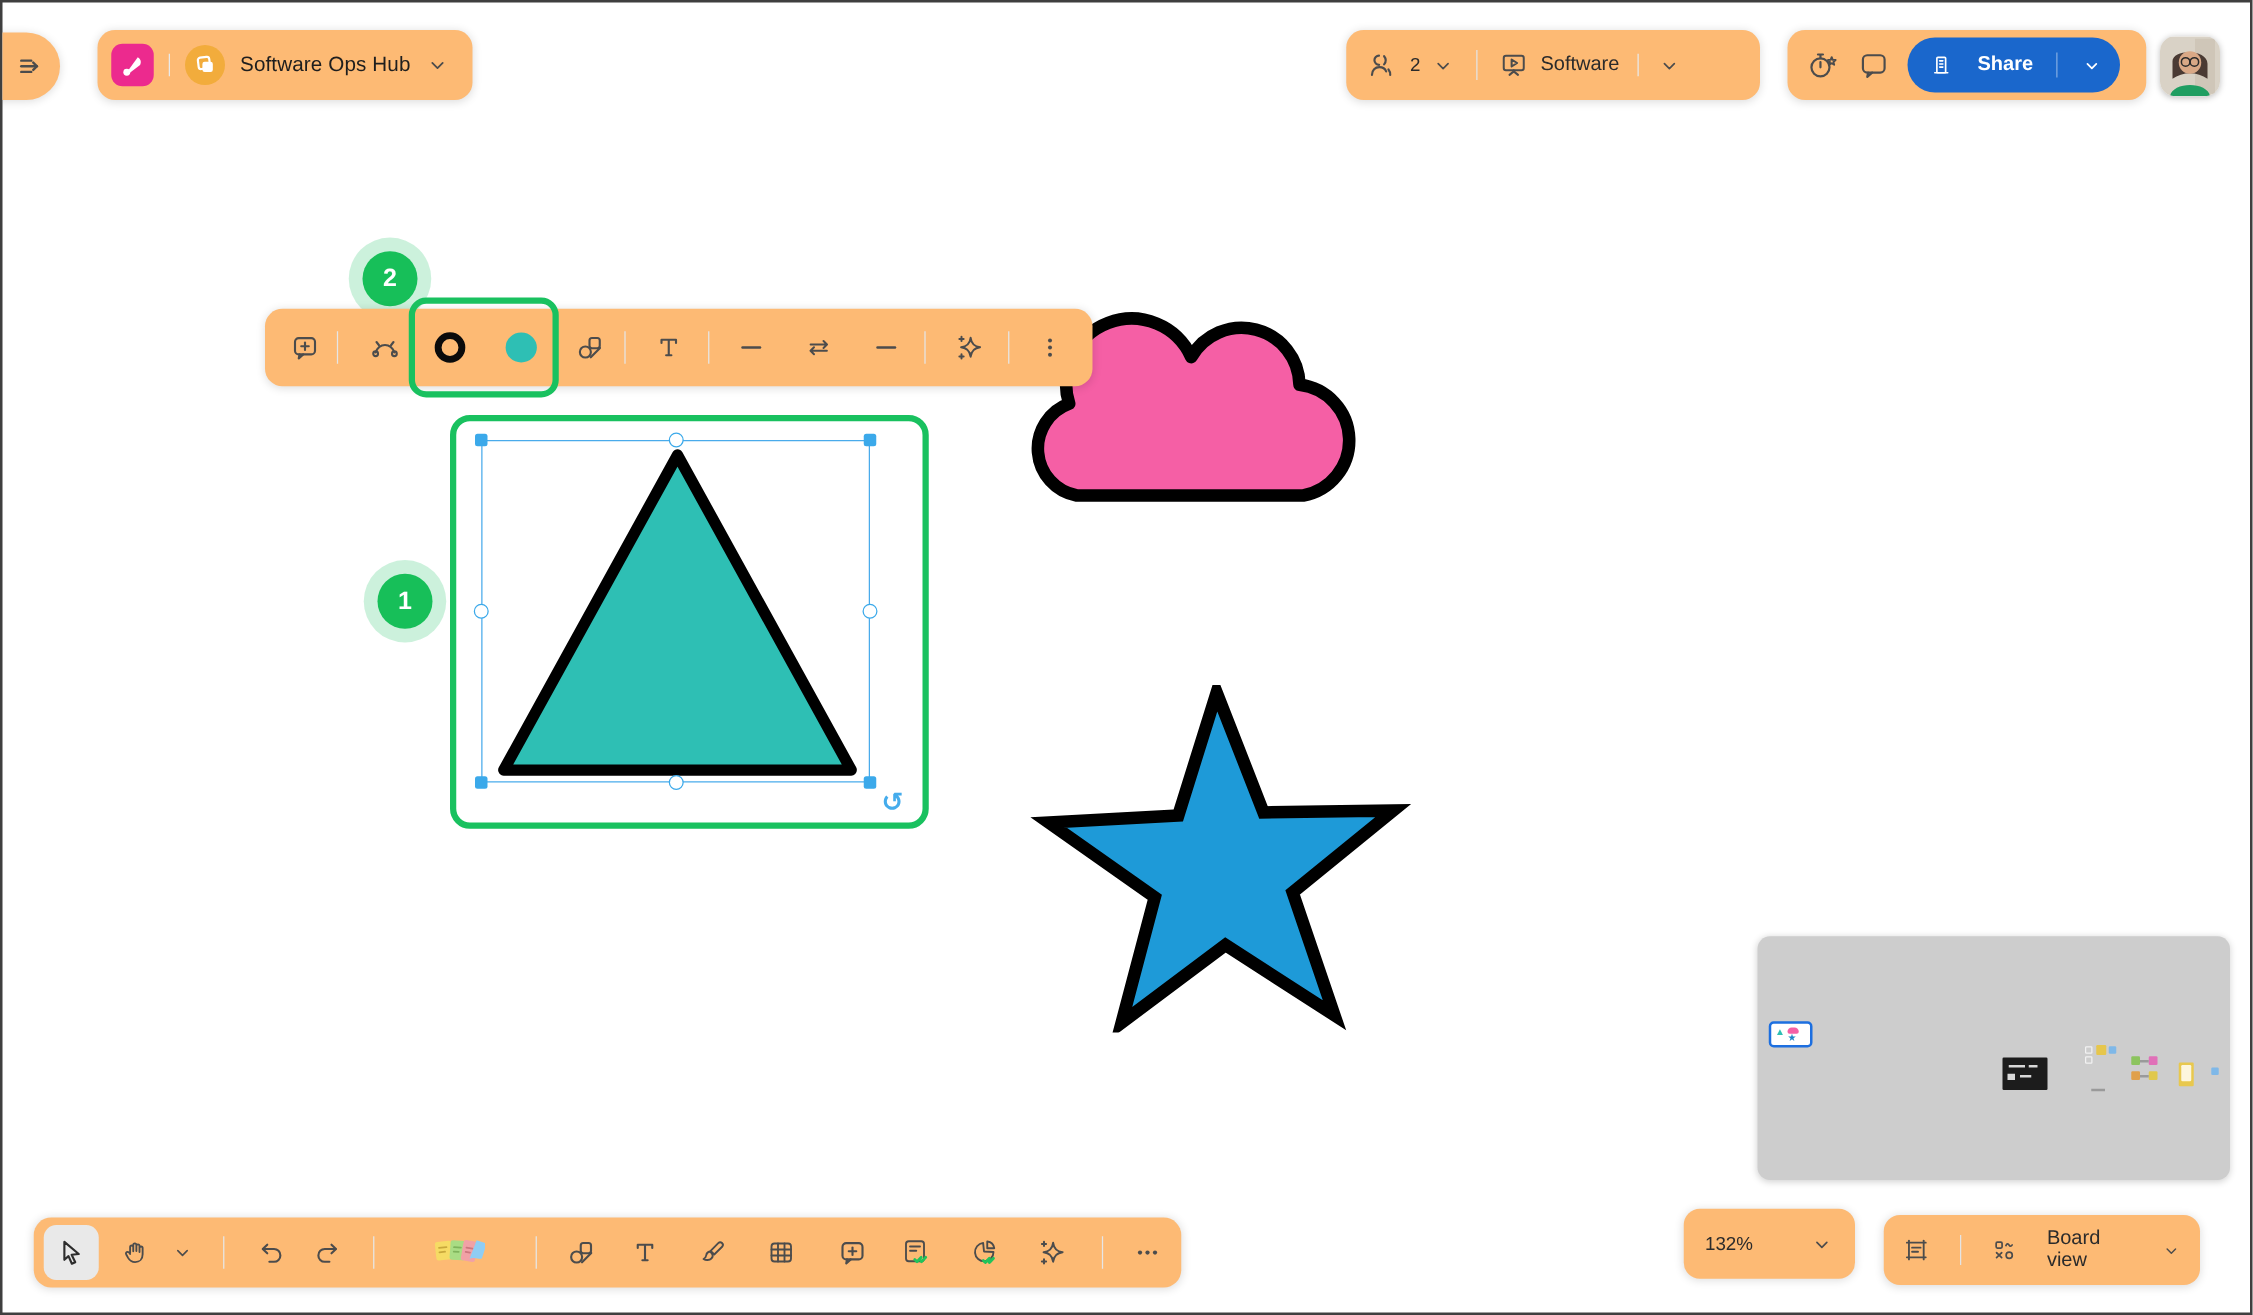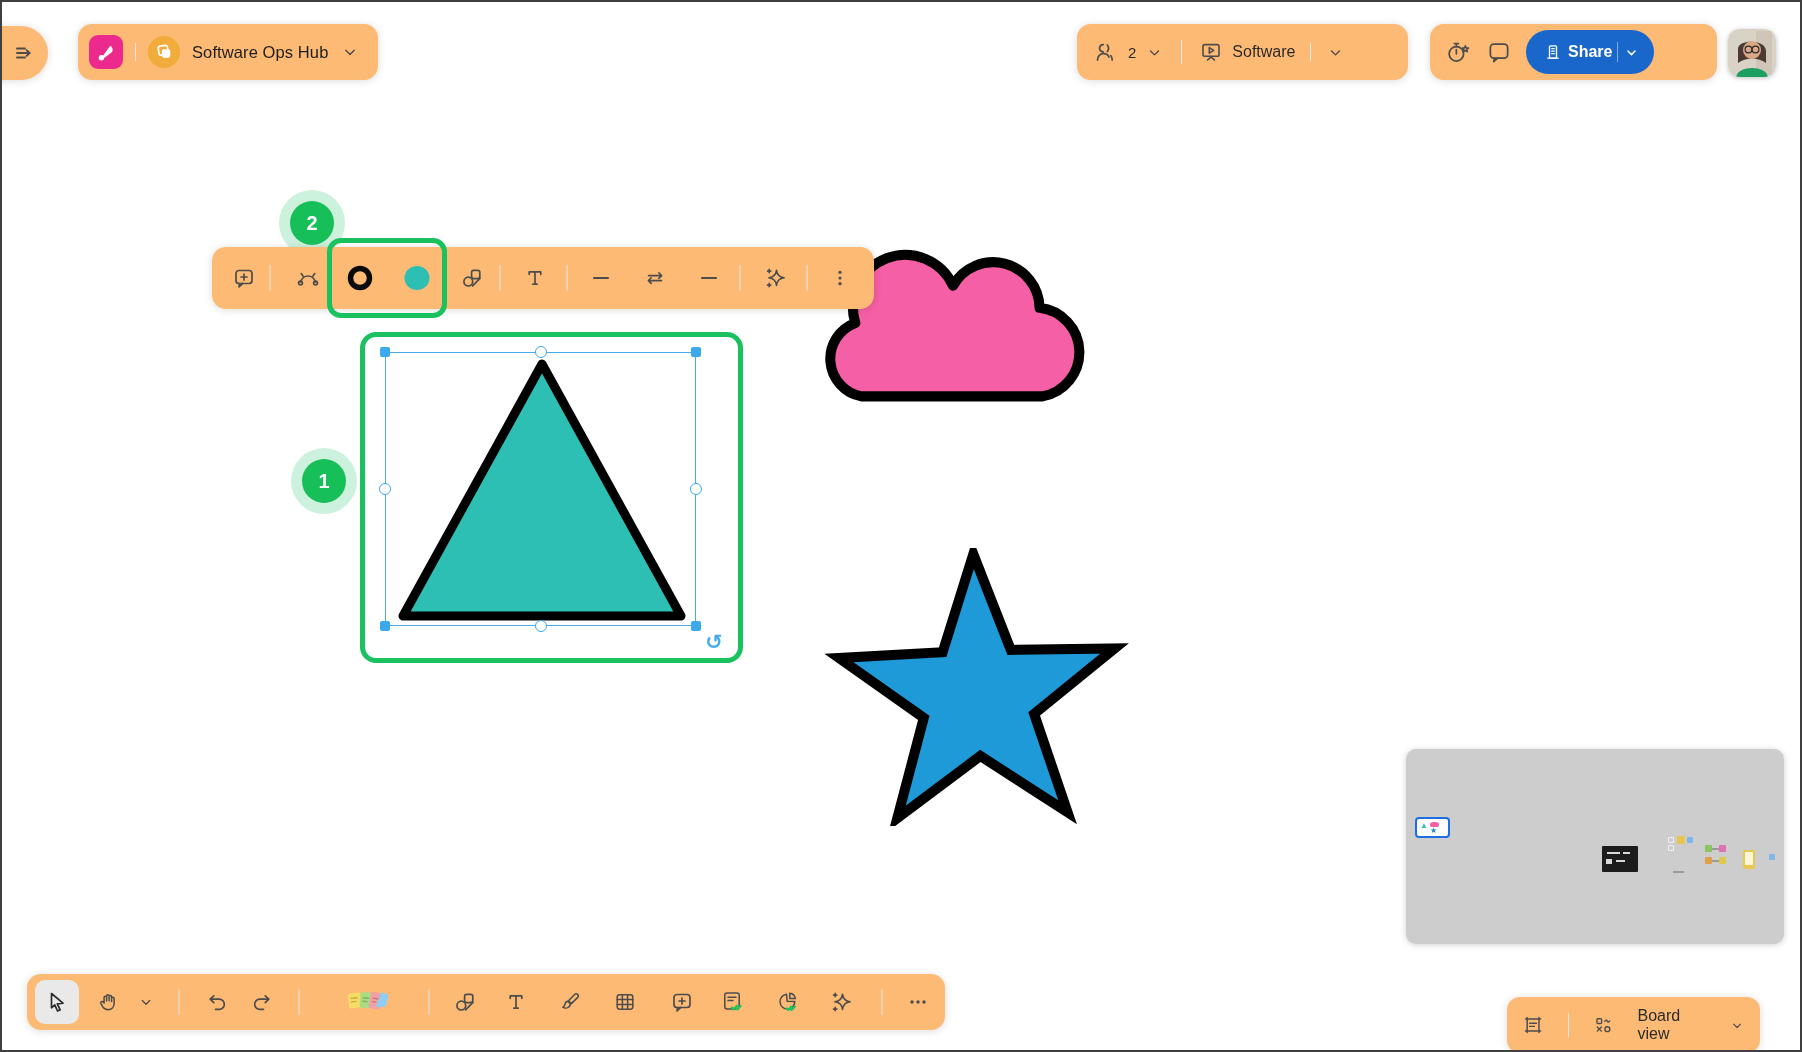--- a/index.html
+++ b/index.html
@@ -24,21 +24,21 @@
   .board-card { left:76px; top:22px; height:56px; padding:0 18px 0 11px; gap:12px; }
   .logo-mural { width:34px; height:34px; border-radius:9px; background:#EC2A8E; display:flex; align-items:center; justify-content:center; }
   .ws-icon { width:32px; height:32px; border-radius:50%; background:#F2AC3C; display:flex; align-items:center; justify-content:center; }
   .board-title { font-size:16.5px; color:#1e1e1e; letter-spacing:.1px; }
 
   
   .collab-card { left:1075px; top:22px; width:331px; height:56px; padding:0 16px; gap:9px; }
   .count-label { font-size:15px; color:#2b2b2b; }
   .present-label { font-size:16px; color:#2b2b2b; }
   .actions-card { left:1428px; top:22px; width:287px; height:56px; padding:0 8px 0 14px; gap:14px; }
-  .share-btn { display:flex; align-items:center; gap:5px; background:#1A67CC; border:none; color:#fff;
+  .share-btn { display:flex; align-items:center; gap:19px; background:#1A67CC; border:none; color:#fff;
     height:44px; border-radius:22px; padding:0 14px 0 17px; cursor:pointer; }
   .share-label { font-size:16px; font-weight:700; color:#fff; }
   .share-div { width:1px; height:20px; background:rgba(255,255,255,.45); }
   .avatar { position:absolute; left:1726px; top:27px; width:48px; height:48px; border-radius:12px; overflow:hidden; box-shadow:0 1px 5px rgba(0,0,0,.25); }
 
   
   .ctx-bar { left:210px; top:245px; width:662px; height:62px; border-radius:14px; }
   .ctx-item { position:absolute; top:50%; transform:translate(-50%,-50%); display:flex; align-items:center; justify-content:center; }
   .ctx-div { position:absolute; top:50%; transform:translate(-50%,-50%); width:1px; height:26px; background:#e6e6e6; }
   .swatch-ring { position:absolute; left:115px; top:-9px; width:120px; height:80px; border:5px solid #19C15F; border-radius:14px; pointer-events:none; }
@@ -60,21 +60,21 @@
 
   
   .tools-bar { left:25px; top:972px; width:918px; height:56px; border-radius:14px; }
   .tb-item { position:absolute; top:50%; transform:translate(-50%,-50%); display:flex; align-items:center; justify-content:center; }
   .tb-div { position:absolute; top:50%; transform:translate(-50%,-50%); width:1px; height:26px; background:#e6e6e6; }
   .cursor-bg { position:absolute; left:8px; top:6px; width:44px; height:44px; background:#e9e9e9; border-radius:10px; display:flex; align-items:center; justify-content:center; }
 
   
   .zoom-pill { left:1345px; top:965px; width:137px; height:56px; border-radius:13px; padding:0 17px; justify-content:space-between; }
   .zoom-label { font-size:15px; color:#2b2b2b; }
-  .view-pill { left:1505px; top:995px; width:253px; height:56px; border-radius:13px; padding:0 15px; gap:24px; }
+  .view-pill { left:1505px; top:970px; width:253px; height:56px; border-radius:13px; padding:0 15px; gap:24px; }
   .view-label { font-size:16px; color:#2b2b2b; }
 
   
   .minimap { position:absolute; left:1404px; top:747px; width:378px; height:195px; background:#cdcdcd; border-radius:10px; box-shadow:0 1px 6px rgba(0,0,0,.18); }
   .mm-viewport { position:absolute; left:9px; top:68px; width:35px; height:21px; background:#fff; border:2px solid #1D6FE0; border-radius:4px; }
   .mm-tri { position:absolute; left:3px; top:3px; font-size:8px; line-height:8px; color:#2EBFB4; }
   .mm-cloud { position:absolute; left:13px; top:3px; width:9px; height:5px; background:#F55FA5; border-radius:4px 4px 2px 2px; }
   .mm-star { position:absolute; left:13px; top:7px; font-size:8px; line-height:9px; color:#1E86C8; }
   .mm-thumb { position:absolute; left:196px; top:97px; width:36px; height:26px; background:#1c1c1c; border-radius:1px; }
   .mm-thumb i { position:absolute; background:#d8d8d8; }
@@ -424,20 +424,26 @@
     <div class="mm-sq" style="left:313px; top:96px; width:7px; height:7px; background:#E070B8;"></div>
     <div class="mm-sq" style="left:299px; top:108px; width:7px; height:7px; background:#E0A04A;"></div>
     <div class="mm-sq" style="left:313px; top:108px; width:7px; height:7px; background:#E0C84C;"></div>
     <div class="mm-line" style="left:306px; top:99px; width:7px; height:1.5px;"></div>
     <div class="mm-line" style="left:306px; top:111px; width:7px; height:1.5px;"></div>
     <div class="mm-sq" style="left:337px; top:101px; width:12px; height:19px; background:#E8C84E;"></div>
     <div class="mm-sq" style="left:339px; top:103px; width:8px; height:13px; background:#fdf6dd;"></div>
     <div class="mm-sq" style="left:363px; top:105px; width:6px; height:6px; background:#7FB8E8;"></div>
   </div>
 
+  <div class="card zoom-pill">
+    <span class="zoom-label">132%</span>
+    <svg class="ic" width="19" height="19" viewBox="0 0 24 24">
+        <polyline points="7,10 12,15 17,10"></polyline>
+      </svg>
+  </div>
 
   <div class="card view-pill">
     <svg class="ic" width="26" height="26" viewBox="0 0 24 24" style="stroke-width:1.6">
       <line x1="5.6" y1="3.8" x2="5.6" y2="20.2"></line>
         <line x1="18.4" y1="3.8" x2="18.4" y2="20.2"></line>
       <line x1="3.8" y1="5.6" x2="20.2" y2="5.6"></line>
         <line x1="3.8" y1="18.4" x2="20.2" y2="18.4"></line>
       <line x1="8.3" y1="10" x2="15.7" y2="10"></line>
         <line x1="8.3" y1="13.5" x2="13.5" y2="13.5"></line>
     </svg>

